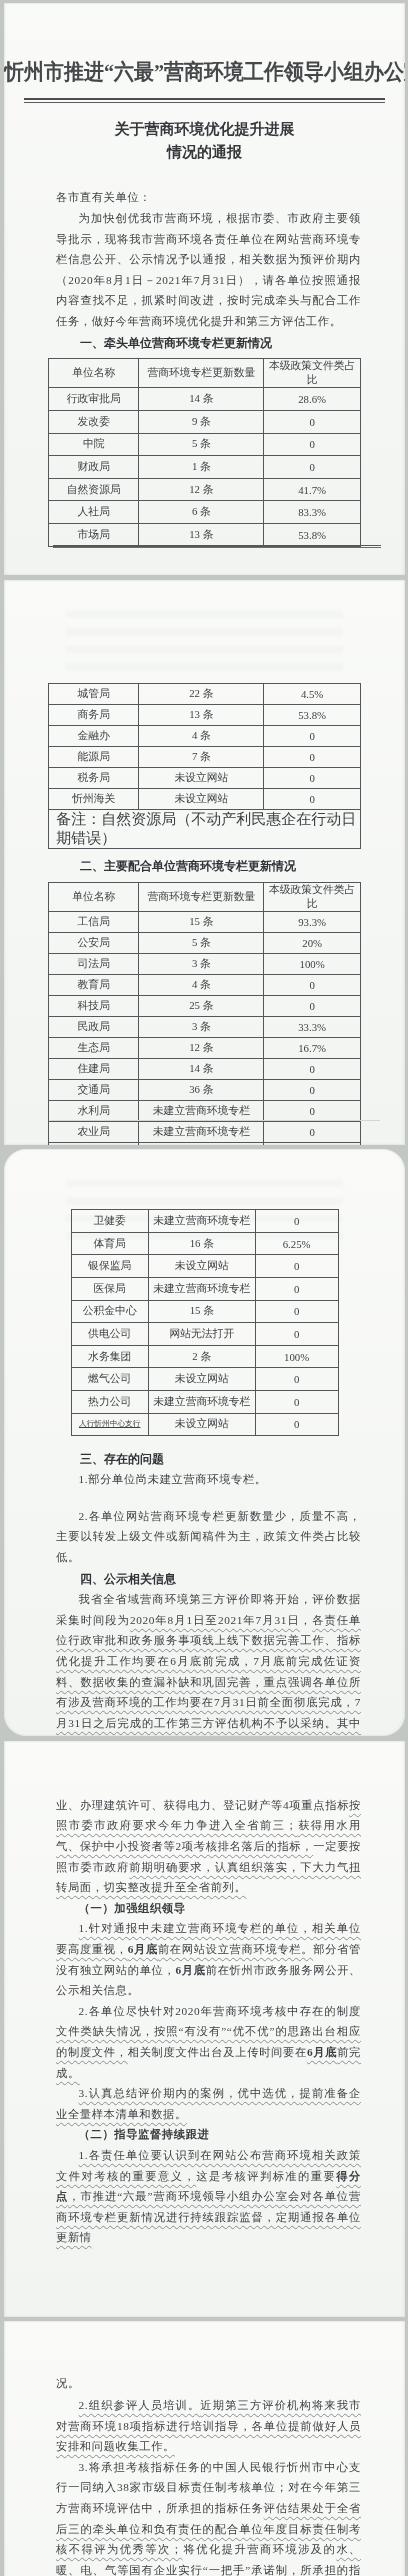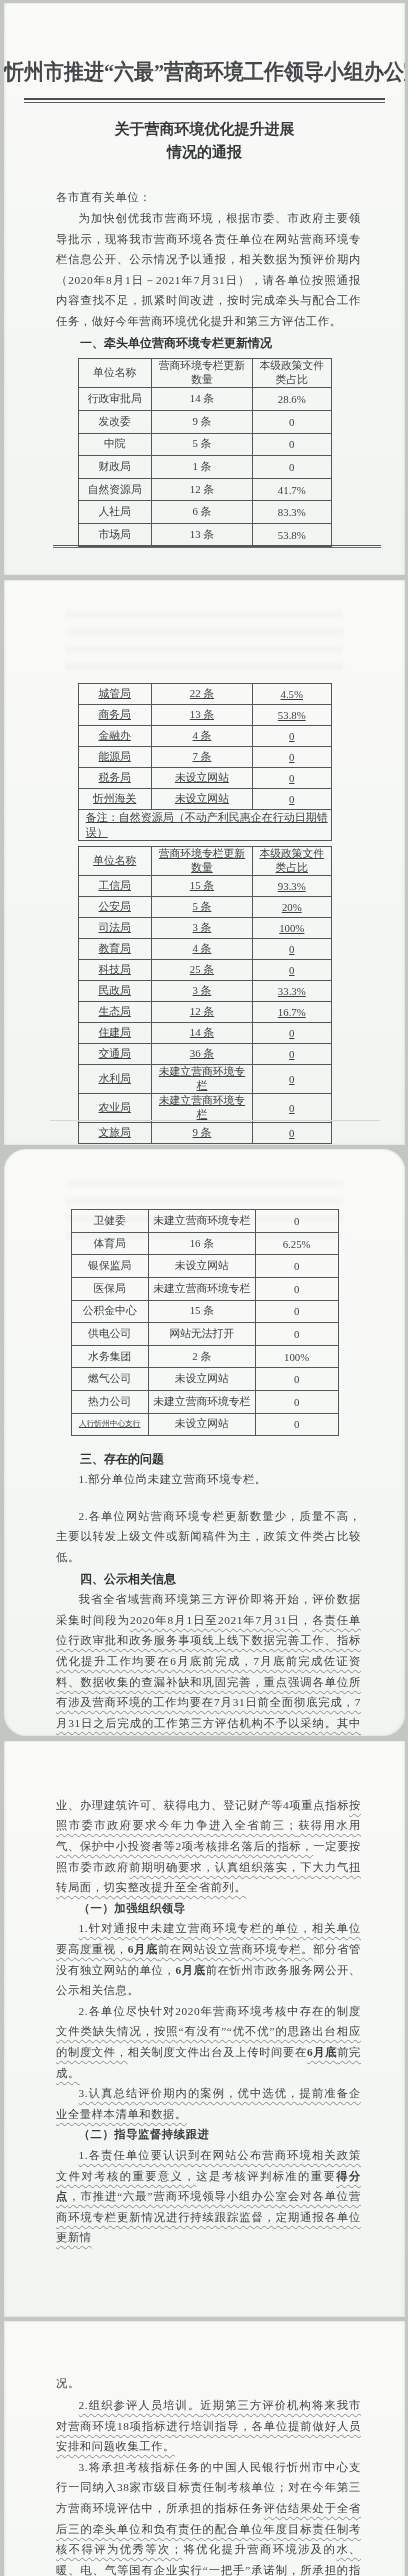--- a/index.html
+++ b/index.html
@@ -13,21 +13,21 @@
   .page{
     width:401px;
     margin:0 auto 4.6px auto;
     background:linear-gradient(180deg,#fafbf8 0%,#f5f7f4 55%,#f2f4f1 100%);
     box-shadow:inset 0 0 0 0.5px #e3e5e2, inset -1.5px 0 3.1px rgba(0,0,0,.05), inset 1.5px 0 3.1px rgba(0,0,0,.04);
     position:relative;
     overflow:hidden;
     box-sizing:border-box;
   }
   .p1{height:572px;}
-  .p2{height:565px;text-decoration:underline;}
+  .p2{height:565px;}
   .p3{height:587px;border-radius:22px;}
   .p4{height:576px;}
   .p5{height:573px;}
 
   .letterhead{
     margin-top:55px;
     text-align:center;
     font-size:20px;
     font-weight:700;
     color:#45474b;
@@ -72,21 +72,21 @@
   }
   .sub-head{
     font-family:"Liberation Sans","DejaVu Sans",sans-serif;
     font-weight:600;
     color:#3a3c40;
   }
 
   table.grid{
     border-collapse:collapse;
     margin:5.2px auto 0 auto;
-    width:254px;
+    width:313px;
     font-size:10.8px;
     color:#3c3e42;
     table-layout:fixed;
   }
   table.grid.narrow{width:268px;}
   table.grid th, table.grid td{
     border:0.8px solid #55565a;
     text-align:center;
     vertical-align:middle;
     padding:0 2.1px;
@@ -94,21 +94,21 @@
     overflow:hidden;
   }
   .p1 table.grid th{height:21.6px;}
   .p1 table.grid td{height:21.6px;}
   .p2 table.grid td{height:20px;}
   .p2 table.grid th{height:20.6px;}
   .p3 table.grid td{height:21.6px;}
   table.grid col.c1{width:29%;}
   table.grid col.c2{width:40%;}
   table.grid col.c3{width:31%;}
-  td.note-cell{text-align:left !important;padding-left:7.2px !important;font-size:11px;height:23px !important;}
+  td.note-cell{text-align:left !important;padding-left:7.2px !important;font-size:15px;height:23px !important;}
   .small{font-size:7.7px;text-decoration:underline;}
   .b{font-weight:700;}
   .u{
     text-decoration-line:underline;
     text-decoration-style:wavy;
     text-decoration-color:#8b8d8e;
     text-decoration-thickness:0.7px;
     text-underline-offset:4.1px;
   }
 
@@ -239,20 +239,21 @@
             <td>未设立网站</td>
             <td>0</td>
           </tr>
         </tbody>
       <tbody>
         <tr>
           <td class="note-cell" colspan="3">备注：自然资源局（不动产利民惠企在行动日期错误）</td>
         </tr>
       </tbody>
     </table>
+    <h2 class="sec-head" style="margin-top:7.2px;">二、主要配合单位营商环境专栏更新情况</h2>
     <table class="grid">
       <colgroup>
           <col class="c1">
           <col class="c2">
           <col class="c3">
         </colgroup>
       <thead>
           <tr>
             <th>单位名称</th>
             <th>营商环境专栏更新数量</th>

